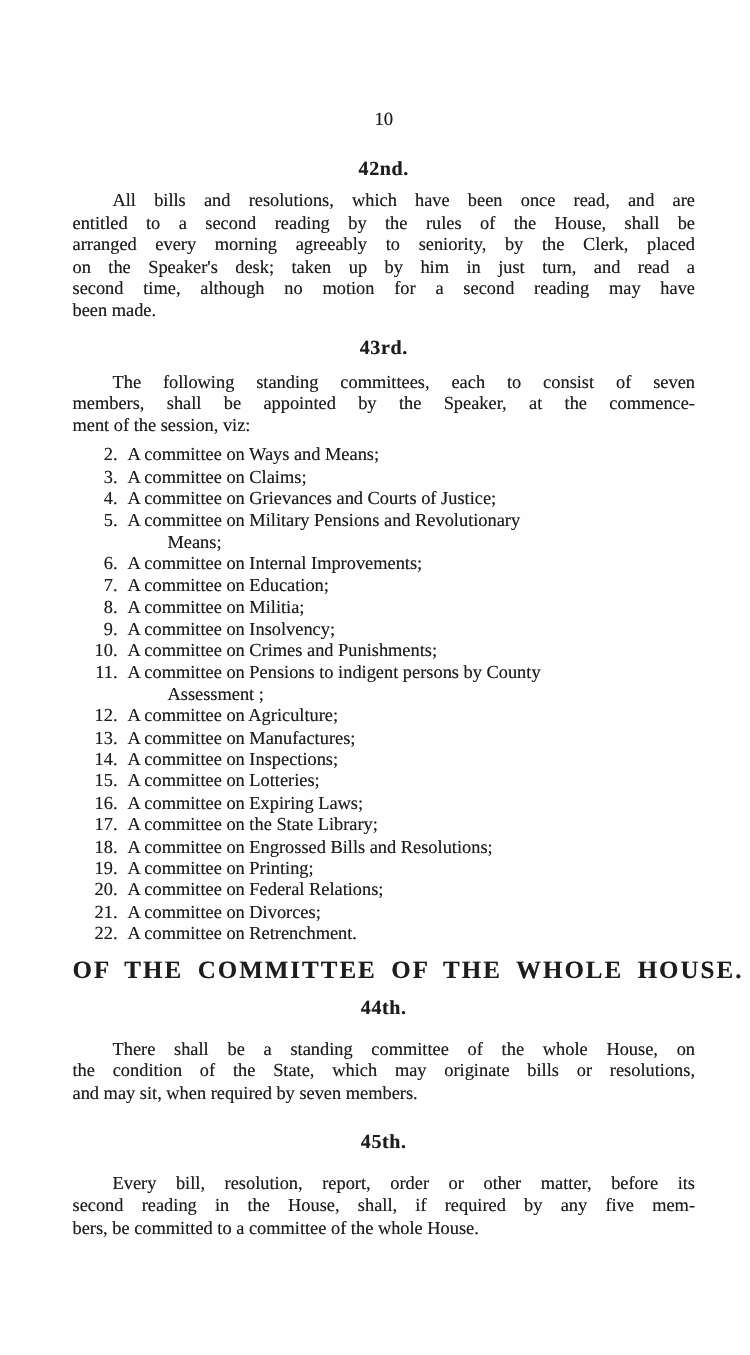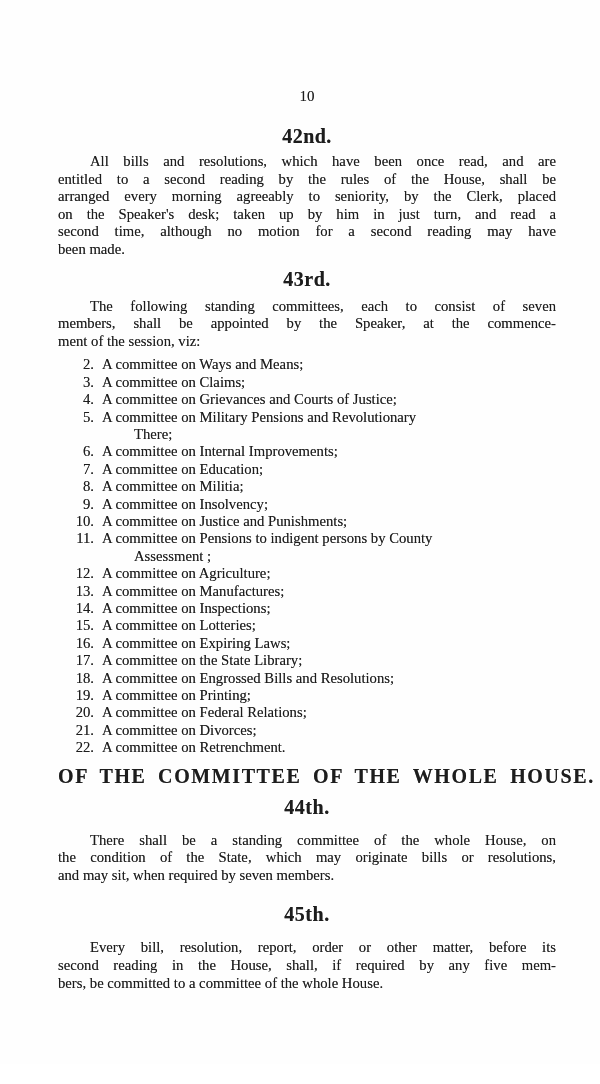--- a/index.html
+++ b/index.html
@@ -25,21 +25,21 @@
   }
   .pagenum {
     margin-top: 88px;
     text-align: center;
     font-size: 15px;
     line-height: 17px;
   }
   .rule-h {
     margin: 0;
     text-align: center;
-    font-size: 20px;
+    font-size: 16px;
     line-height: 22px;
     font-weight: 700;
     letter-spacing: 0.5px;
     font-family: Liberation Serif, serif;
   }
   .h42 { margin-top: 20px; }
   .h43 { margin-top: 9px; }
   .h44 { margin-top: 10px; }
   .h45 { margin-top: 19px; }
   .para {
@@ -105,26 +105,26 @@
       <div class="ln first">The following standing committees, each to consist of seven</div>
       <div class="ln">members, shall be appointed by the Speaker, at the commence-</div>
       <div class="ln last">ment of the session, viz:</div>
     </div>
 
     <div class="clist">
       <div class="li"><span class="num">2.</span><span class="itext">A committee on Ways and Means;</span></div>
       <div class="li"><span class="num">3.</span><span class="itext">A committee on Claims;</span></div>
       <div class="li"><span class="num">4.</span><span class="itext">A committee on Grievances and Courts of Justice;</span></div>
       <div class="li"><span class="num">5.</span><span class="itext">A committee on Military Pensions and Revolutionary</span></div>
-      <div class="cont">There;</div>
+      <div class="cont">Means;</div>
       <div class="li"><span class="num">6.</span><span class="itext">A committee on Internal Improvements;</span></div>
       <div class="li"><span class="num">7.</span><span class="itext">A committee on Education;</span></div>
       <div class="li"><span class="num">8.</span><span class="itext">A committee on Militia;</span></div>
       <div class="li"><span class="num">9.</span><span class="itext">A committee on Insolvency;</span></div>
-      <div class="li"><span class="num">10.</span><span class="itext">A committee on Justice and Punishments;</span></div>
+      <div class="li"><span class="num">10.</span><span class="itext">A committee on Crimes and Punishments;</span></div>
       <div class="li"><span class="num">11.</span><span class="itext">A committee on Pensions to indigent persons by County</span></div>
       <div class="cont">Assessment ;</div>
       <div class="li"><span class="num">12.</span><span class="itext">A committee on Agriculture;</span></div>
       <div class="li"><span class="num">13.</span><span class="itext">A committee on Manufactures;</span></div>
       <div class="li"><span class="num">14.</span><span class="itext">A committee on Inspections;</span></div>
       <div class="li"><span class="num">15.</span><span class="itext">A committee on Lotteries;</span></div>
       <div class="li"><span class="num">16.</span><span class="itext">A committee on Expiring Laws;</span></div>
       <div class="li"><span class="num">17.</span><span class="itext">A committee on the State Library;</span></div>
       <div class="li"><span class="num">18.</span><span class="itext">A committee on Engrossed Bills and Resolutions;</span></div>
       <div class="li"><span class="num">19.</span><span class="itext">A committee on Printing;</span></div>

